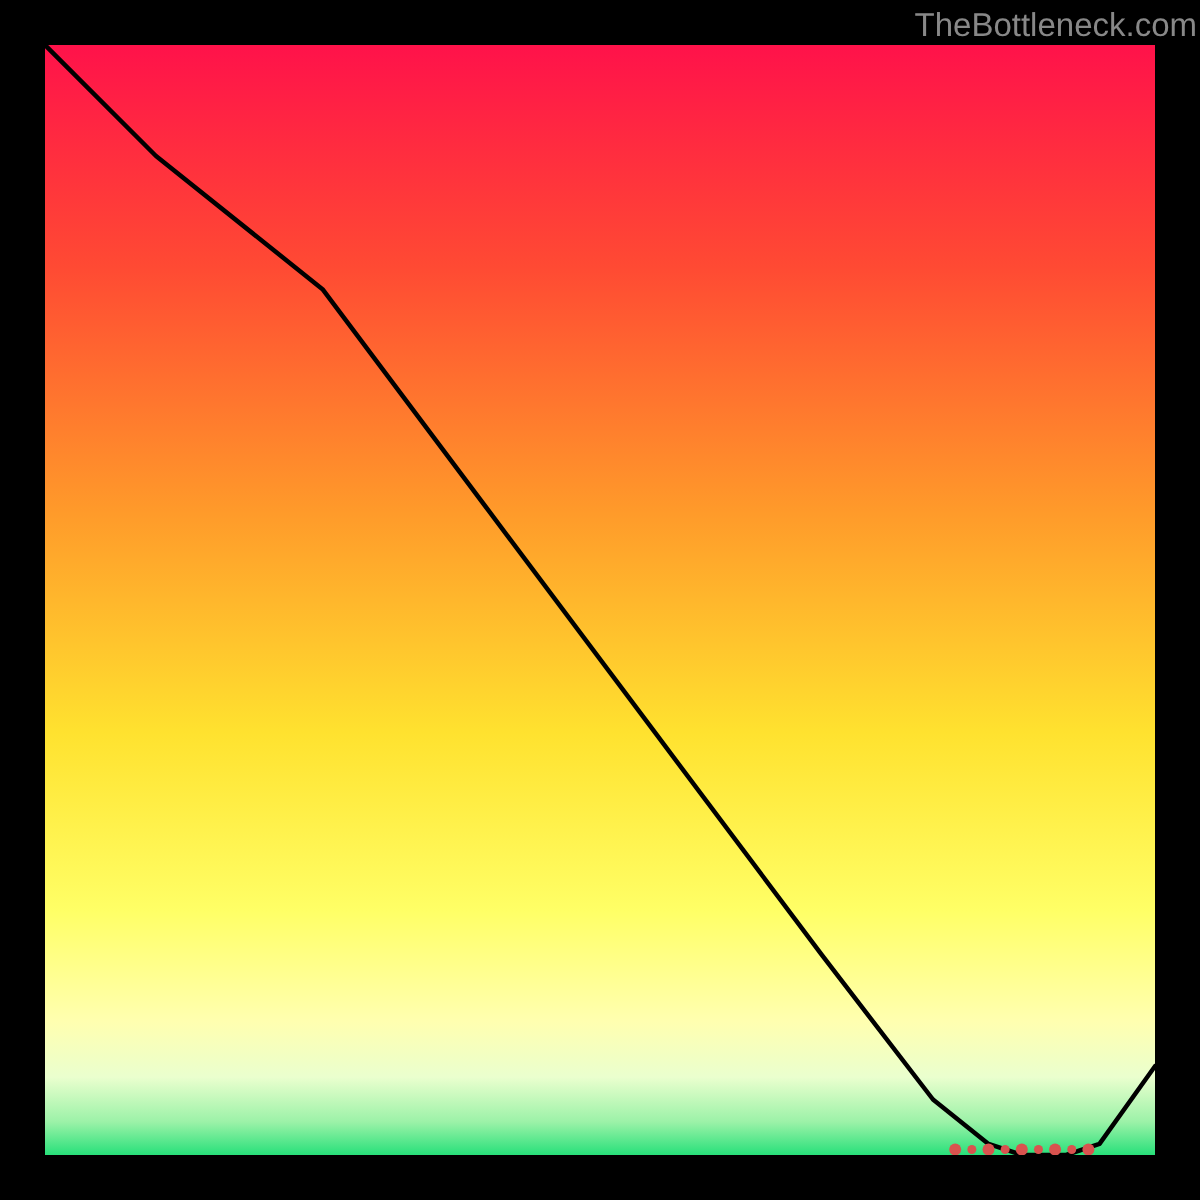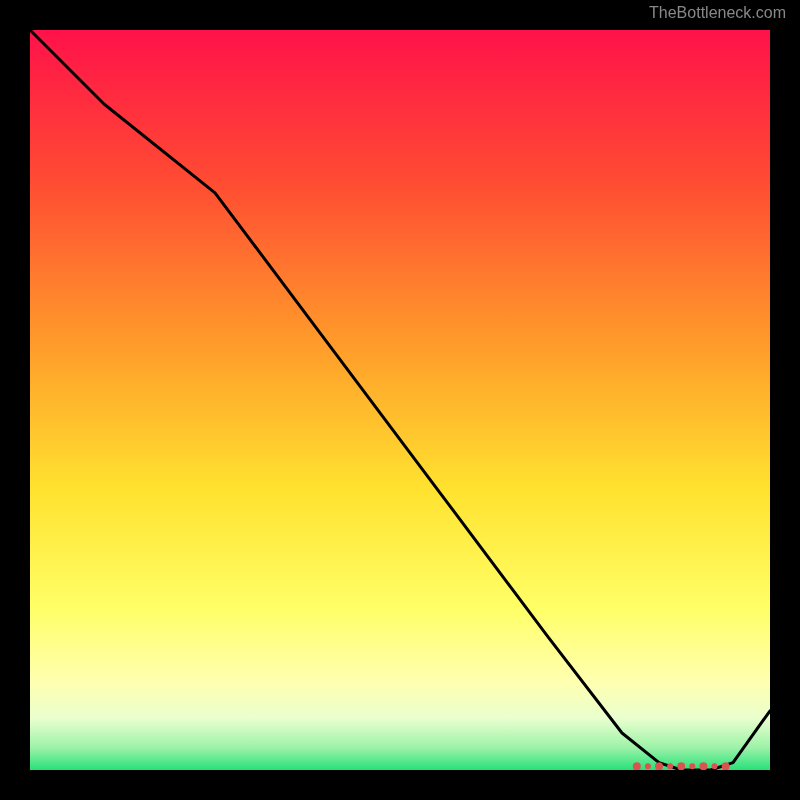--- a/index.html
+++ b/index.html
@@ -7,23 +7,23 @@
     width: 800px;
     height: 800px;
     background: #000;
     position: relative;
     font-family: Arial, sans-serif;
     overflow: hidden;
   }
   .watermark {
     position: absolute;
     top: 4px;
-    right: 14px;
+    right: 2px;
     color: #888;
-    font-size: 16px;
+    font-size: 22px;
     font-weight: 500;
     z-index: 10;
   }
   .plot-frame {
     position: absolute;
     left: 30px;
     top: 30px;
     width: 740px;
     height: 740px;
     background: #000;

